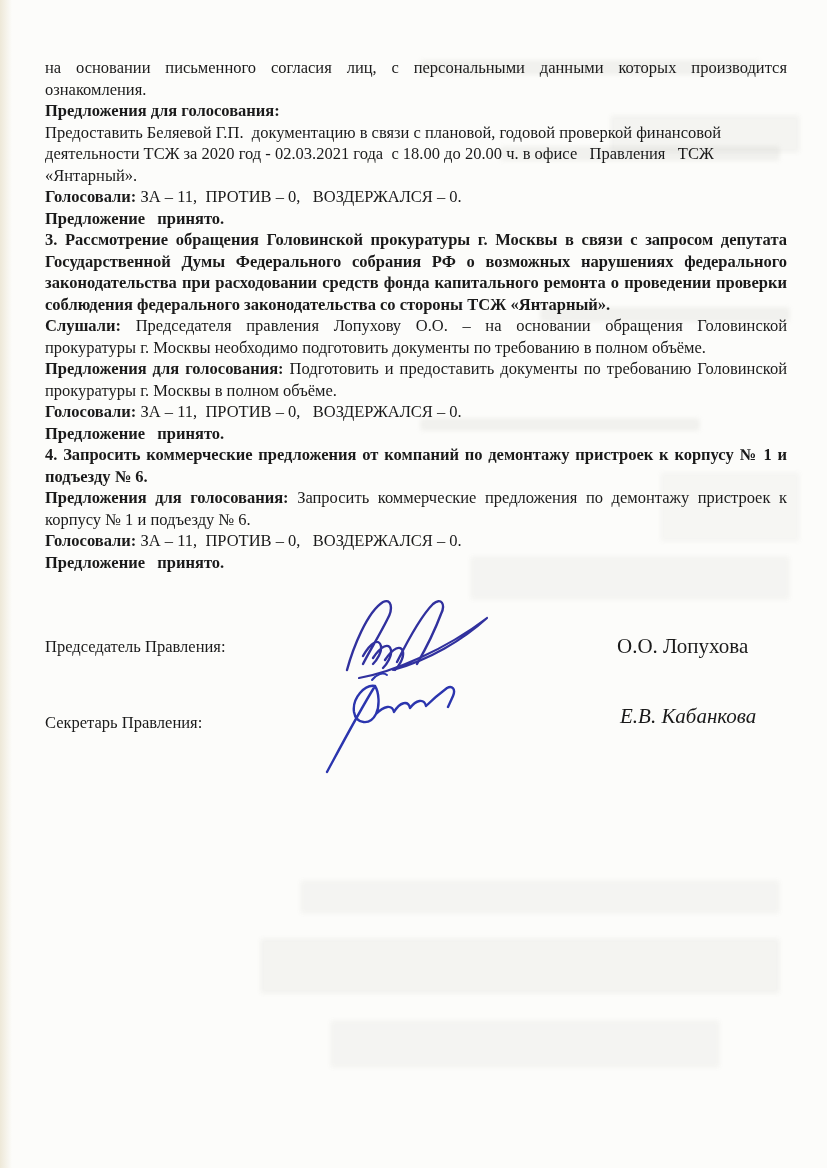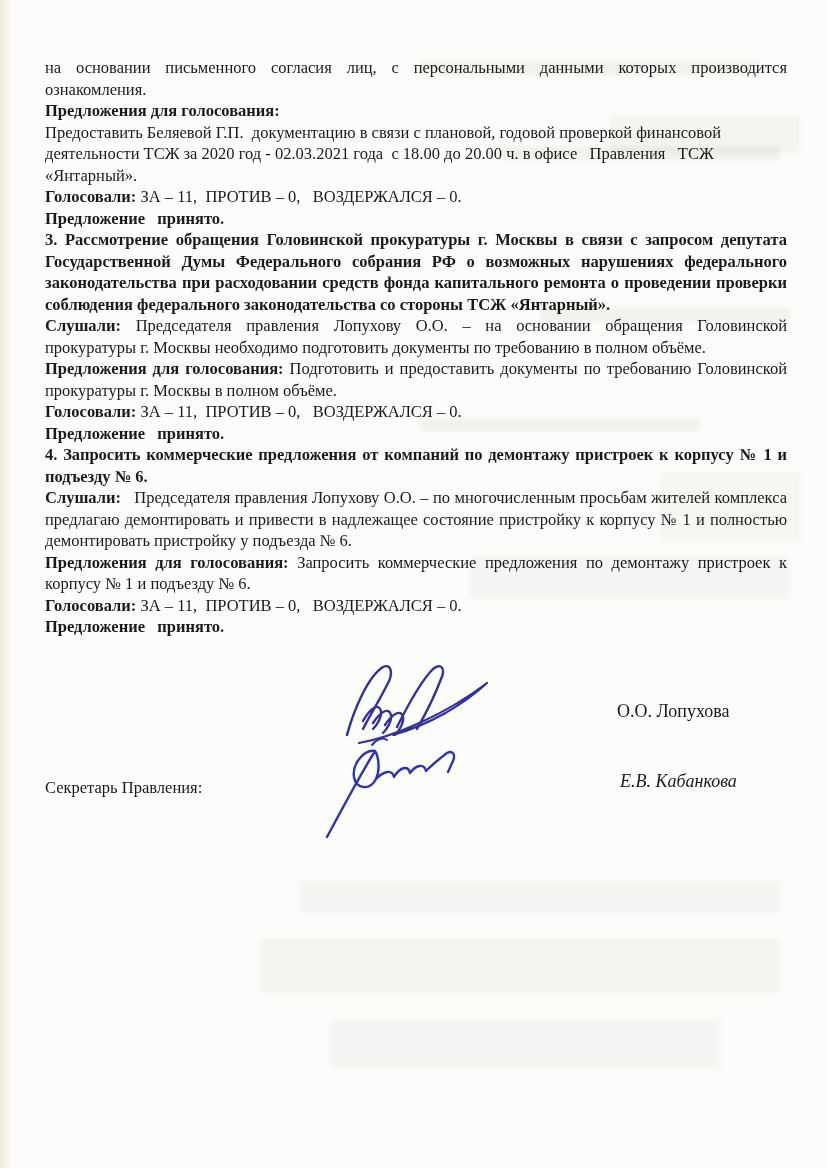--- a/index.html
+++ b/index.html
@@ -31,21 +31,21 @@
   .pre{white-space:pre-wrap;}
   .mt2{margin-top:2px;}  .mt3{margin-top:3px;}
   .mt7{margin-top:7px;}  .mt8{margin-top:8px;}
   .mt12{margin-top:12px;}
   .sig-block{
     position:relative;
     margin-top:63px;
     height:400px;
   }
   .sig-label{position:absolute;left:0;font-size:16.5px;}
-  .sig-name{position:absolute;font-size:18px;}
+  .sig-name{position:absolute;font-size:21px;}
   .sig-svg{position:absolute;overflow:visible;}
   .sig-svg path{fill:none;stroke-linecap:round;stroke-linejoin:round;}
   
   .ghost{
     position:absolute;
     background:rgba(150,145,138,0.10);
     filter:blur(2px);
     border-radius:4px;
     pointer-events:none;
     z-index:1;
@@ -78,27 +78,27 @@
     <p class="pre"><b>Голосовали:</b><span> ЗА – 11,  ПРОТИВ – 0,   ВОЗДЕРЖАЛСЯ – 0.</span></p>
     <p class="b pre">Предложение   принято.</p>
 
     <p class="b just mt7">3. Рассмотрение обращения Головинской прокуратуры г. Москвы в связи с запросом депутата Государственной Думы Федерального собрания РФ о возможных нарушениях федерального законодательства при расходовании средств фонда капитального ремонта о проведении проверки соблюдения федерального законодательства со стороны ТСЖ «Янтарный».</p>
     <p class="just mt12"><b>Слушали:</b><span> Председателя правления Лопухову О.О. – на основании обращения Головинской прокуратуры  г. Москвы необходимо подготовить документы по требованию в полном объёме.</span></p>
     <p class="just mt3"><b>Предложения для голосования:</b><span> Подготовить и предоставить документы по требованию Головинской прокуратуры  г. Москвы в полном объёме.</span></p>
     <p class="pre"><b>Голосовали:</b><span> ЗА – 11,  ПРОТИВ – 0,   ВОЗДЕРЖАЛСЯ – 0.</span></p>
     <p class="b pre">Предложение   принято.</p>
 
     <p class="b just mt12">4. Запросить  коммерческие предложения от компаний по демонтажу пристроек к корпусу № 1 и подъезду № 6.</p>
-    <p class="just mt8 pre"><b>Слушали:</b><span>   Председателя правления Лопухову О.О. – по многочисленным просьбам жителей комплекса предлагаю демонтировать и привести в надлежащее состояние пристройку к корпусу № 1 и полностью демонтировать пристройку у подъезда № 6.</span></p>
     <p class="just mt2"><b>Предложения для голосования:</b><span> Запросить коммерческие предложения по демонтажу пристроек к корпусу № 1 и подъезду № 6.</span></p>
     <p class="pre"><b>Голосовали:</b><span> ЗА – 11,  ПРОТИВ – 0,   ВОЗДЕРЖАЛСЯ – 0.</span></p>
     <p class="b pre">Предложение   принято.</p>
 
     <div class="sig-block">
 
+      <span class="sig-label" style="top:0;">Председатель Правления:</span>
       <span class="sig-name" style="top:0;left:572px;">О.О. Лопухова</span>
 
       <svg class="sig-svg" style="left:288px;top:-50px;" width="172" height="106" viewBox="0 0 172 106">
         <path stroke="#31319e" stroke-width="2.4" d="
           M14,84 C20,62 34,26 50,16 C58,12 61,22 54,34 C46,50 36,66 30,78
           M30,70 C38,56 46,52 48,60 C49,66 44,74 40,78
           M40,72 C48,60 56,56 58,64 C59,70 54,78 50,82
           M52,74 C60,62 68,58 70,66 C71,72 66,80 62,84
           M64,76 C74,56 88,30 100,18 C108,11 113,18 108,28 C102,44 92,64 84,78"></path>
         <path stroke="#31319e" stroke-width="2.2" d="

